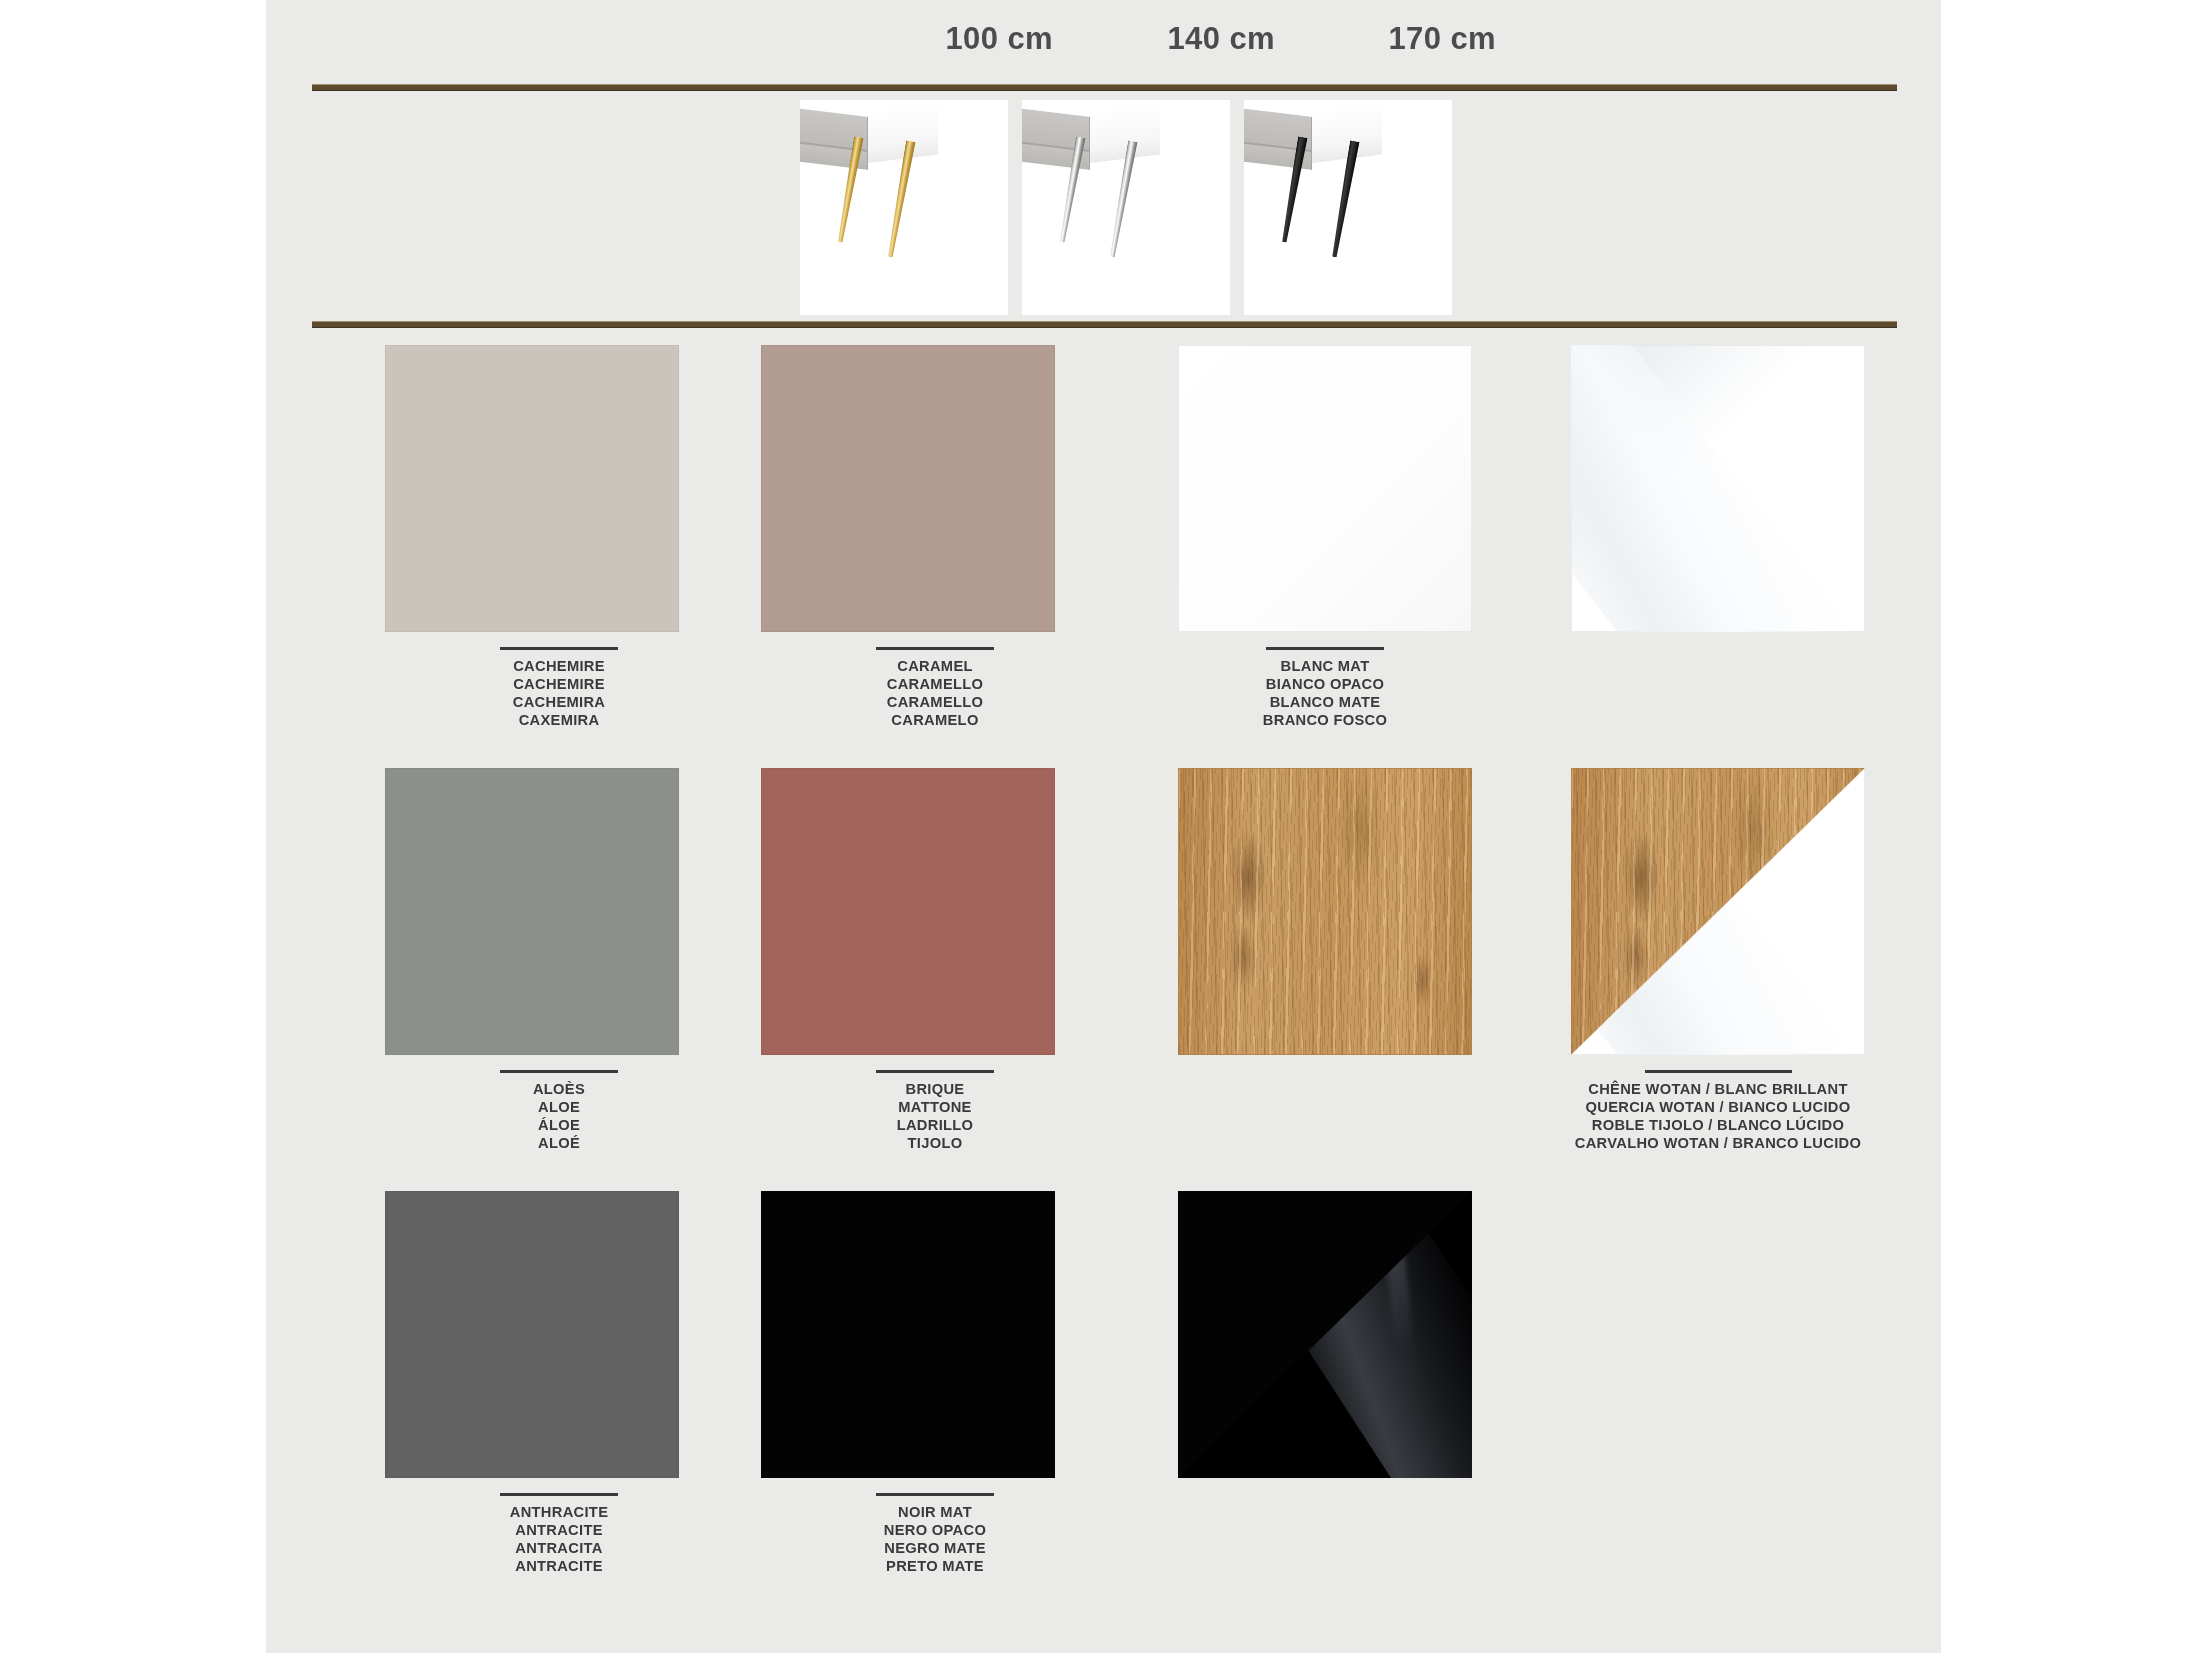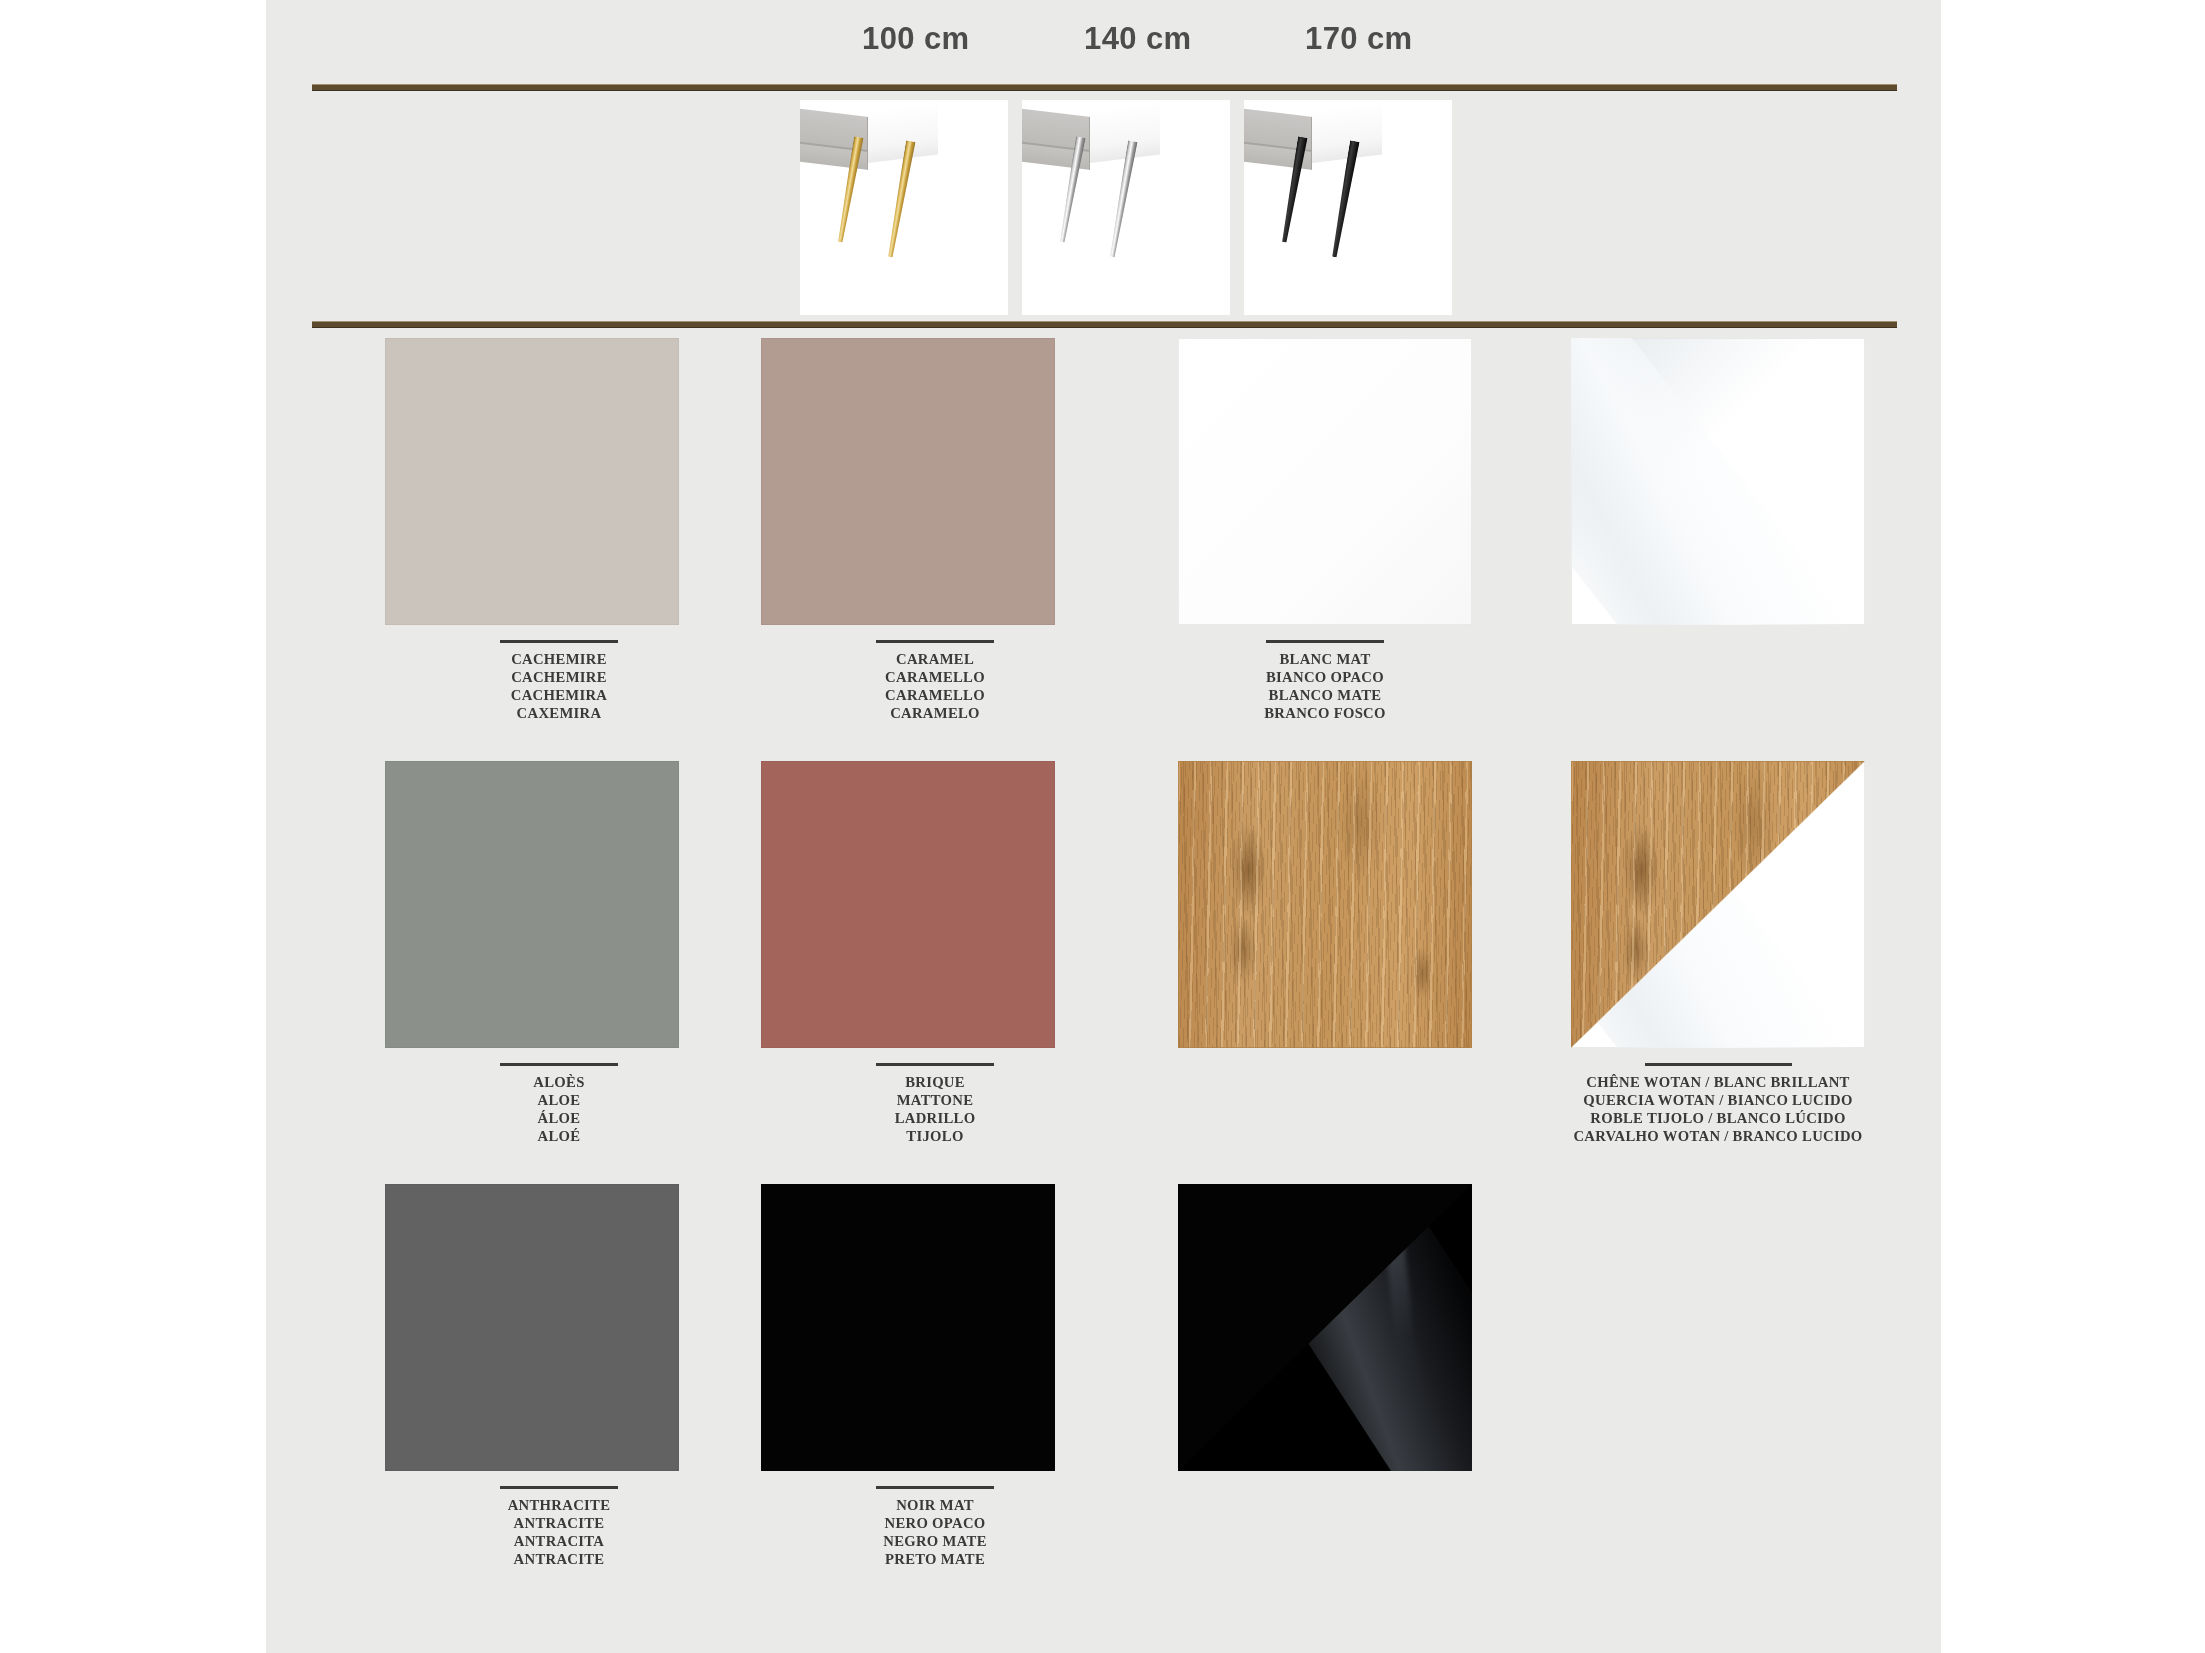--- a/index.html
+++ b/index.html
@@ -25,21 +25,21 @@
   
   #size-labels {
     position: absolute;
     left: 266px; top: 20.6px;
     width: 1675px; height: 44px;
   }
   .size-label {
     position: absolute;
     top: 0;
     width: 191px;
-    text-align: left;
+    text-align: right;
     font-size: 31px;
     font-weight: bold;
     color: #4c4c4c;
     letter-spacing: 0.4px;
   }
   .size-label.s1 { left: 596px; }
   .size-label.s2 { left: 818px; }
   .size-label.s3 { left: 1039px; }
 
   .rule {
@@ -118,23 +118,22 @@
     clip-path: polygon(0 0, 100% 0, 72% 100%, 28% 100%);
   }
   .leg.black {
     background: linear-gradient(90deg,#0d0d0d 0%, #3b3b3b 30%, #1a1a1a 70%, #000 100%);
     clip-path: polygon(0 0, 100% 0, 72% 100%, 28% 100%);
   }
 
   
   #grid {
     position: absolute;
-    left: 266px; top: 338px;
+    left: 266px; top: 345px;
     width: 1527px;
-    font-family: Liberation Serif, serif;
   }
   .grid-row {
     position: relative;
     height: 423px;
   }
   .cell {
     position: absolute;
     top: 0;
     width: 368px;
   }

